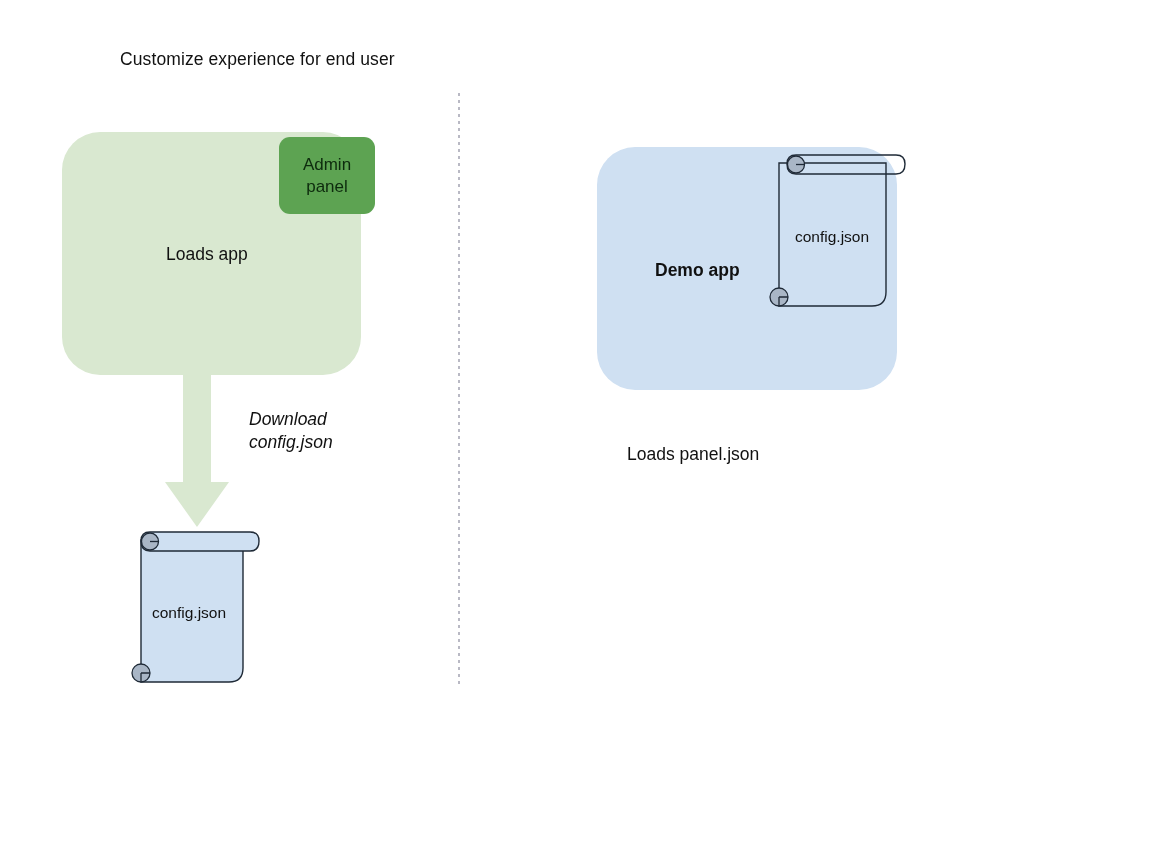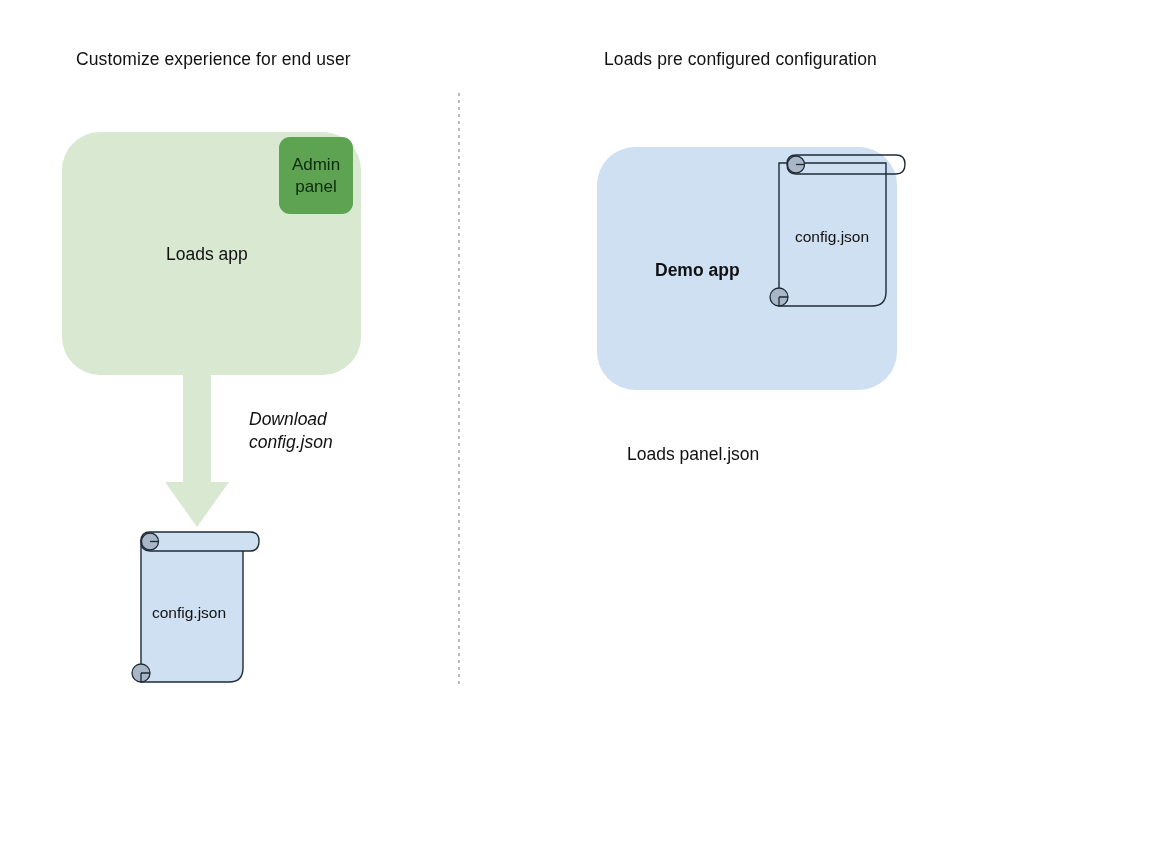--- a/index.html
+++ b/index.html
@@ -23,20 +23,21 @@
   }
 
   
   .col-title {
     position: absolute;
     font-size: 17.5px;
     line-height: 22px;
     color: #111111;
     white-space: nowrap;
     letter-spacing: 0.1px;
+    margin-left: 44px;
   }
   #title-left  { left: 76px;  top: 48px; }
   #title-right { left: 604px; top: 48px; }
 
   
   .app-box {
     position: absolute;
     box-sizing: border-box;
   }
   #admin-app-box {
@@ -64,21 +65,21 @@
     white-space: nowrap;
   }
   #admin-app-label { left: 166px; top: 243px; }
   #demo-app-label  { left: 655px; top: 259px; font-weight: bold; }
 
   
   #admin-panel-chip {
     position: absolute;
     left: 279px;
     top: 137px;
-    width: 74px;
+    width: 96px;
     height: 77px;
     background: #5da352;
     border-radius: 11px;
     display: flex;
     align-items: center;
     justify-content: center;
     text-align: center;
   }
   #admin-panel-chip .chip-text {
     font-size: 17px;
@@ -141,21 +142,20 @@
     background-repeat: repeat-y;
   }
 </style>
 </head>
 <body>
 
 <div class="canvas">
 
   <div class="col-title" id="title-left">Customize experience for end user</div>
 
-  <div class="col-title" id="title-right">Loads pre configured configuration</div>
 
   <div id="column-divider"></div>
 
   <div class="app-box" id="admin-app-box"></div>
 
   <div class="app-label" id="admin-app-label">Loads app</div>
 
   <div id="admin-panel-chip">
     <span class="chip-text">Admin
 panel</span>

